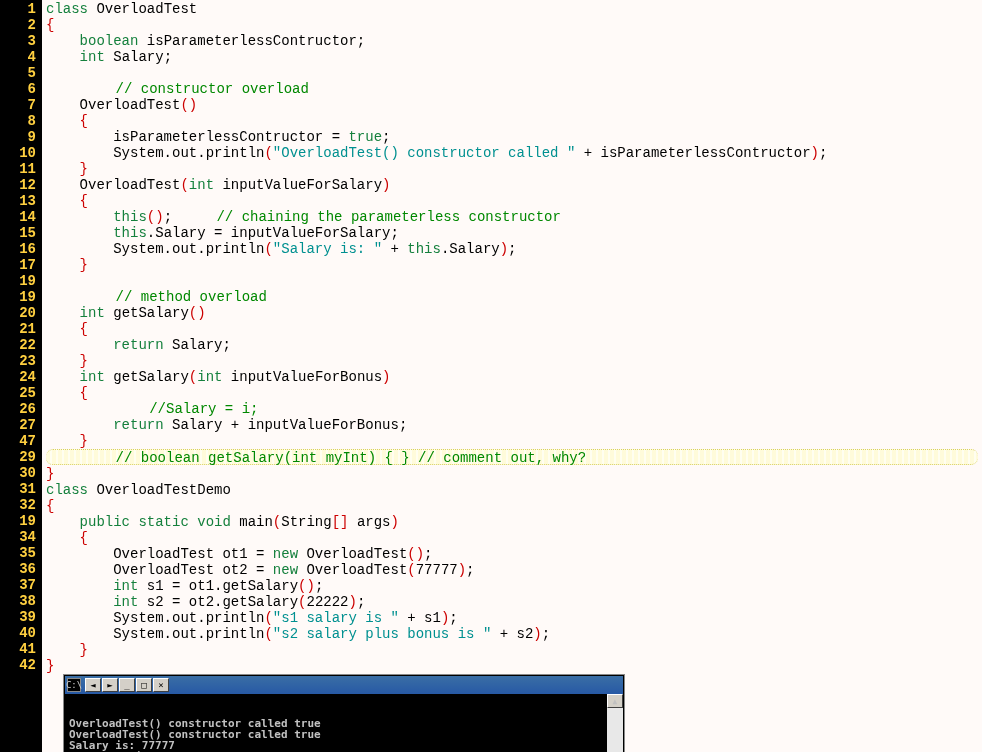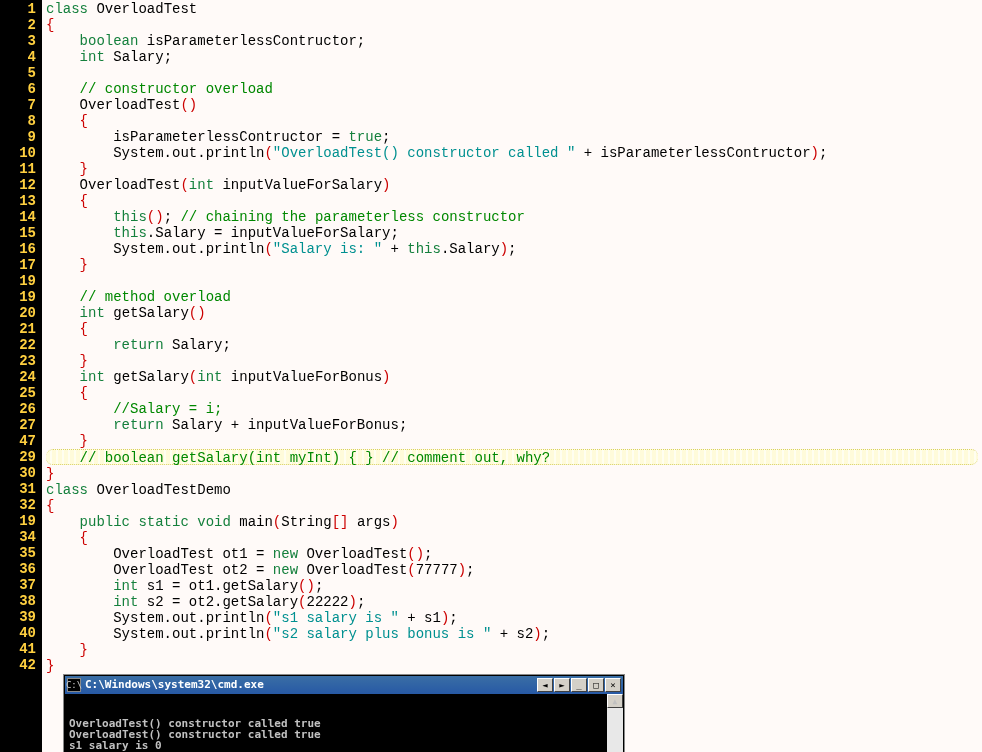--- a/index.html
+++ b/index.html
@@ -30,21 +30,21 @@
   .gutter div { height: 16px; }
   .code {
     flex: 1;
     padding: 1px 4px;
     white-space: pre;
     position: relative;
   }
   .code .line { height: 16px; }
   .kw   { color: #15803d; }    
   .brc  { color: #cc0000; }    
-  .com  { color: #008800; }    
+  .com  { color: #008800; margin-left: 36px; }    
   .str  { color: #009090; }    
   .def  { color: #000; }
   .hl-line {
     background: repeating-linear-gradient(to right, #fffbda 0, #fffbda 4px, #fffef0 4px, #fffef0 6px);
     border-top: 1px dotted #d8d060;
     border-bottom: 1px dotted #d8d060;
     width: 100%;
     display: inline-block;
     height: 16px;
     border-radius: 7px;
@@ -173,30 +173,29 @@
       <div>40</div>
       <div>41</div>
       <div>42</div>
     </div>
   <div class="code" id="code"><div class="line"><span class="kw">class</span><span class="def"> OverloadTest</span></div><div class="line"><span class="brc">{</span></div><div class="line"><span class="def">    </span><span class="kw">boolean</span><span class="def"> isParameterlessContructor;</span></div><div class="line"><span class="def">    </span><span class="kw">int</span><span class="def"> Salary;</span></div><div class="line"><span class="def"></span></div><div class="line"><span class="def">    </span><span class="com">// constructor overload</span></div><div class="line"><span class="def">    OverloadTest</span><span class="brc">()</span></div><div class="line"><span class="def">    </span><span class="brc">{</span></div><div class="line"><span class="def">        isParameterlessContructor = </span><span class="kw">true</span><span class="def">;</span></div><div class="line"><span class="def">        System.out.println</span><span class="brc">(</span><span class="str">"OverloadTest() constructor called "</span><span class="def"> + isParameterlessContructor</span><span class="brc">)</span><span class="def">;</span></div><div class="line"><span class="def">    </span><span class="brc">}</span></div><div class="line"><span class="def">    OverloadTest</span><span class="brc">(</span><span class="kw">int</span><span class="def"> inputValueForSalary</span><span class="brc">)</span></div><div class="line"><span class="def">    </span><span class="brc">{</span></div><div class="line"><span class="def">        </span><span class="kw">this</span><span class="brc">()</span><span class="def">; </span><span class="com">// chaining the parameterless constructor</span></div><div class="line"><span class="def">        </span><span class="kw">this</span><span class="def">.Salary = inputValueForSalary;</span></div><div class="line"><span class="def">        System.out.println</span><span class="brc">(</span><span class="str">"Salary is: "</span><span class="def"> + </span><span class="kw">this</span><span class="def">.Salary</span><span class="brc">)</span><span class="def">;</span></div><div class="line"><span class="def">    </span><span class="brc">}</span></div><div class="line"><span class="def"></span></div><div class="line"><span class="def">    </span><span class="com">// method overload</span></div><div class="line"><span class="def">    </span><span class="kw">int</span><span class="def"> getSalary</span><span class="brc">()</span></div><div class="line"><span class="def">    </span><span class="brc">{</span></div><div class="line"><span class="def">        </span><span class="kw">return</span><span class="def"> Salary;</span></div><div class="line"><span class="def">    </span><span class="brc">}</span></div><div class="line"><span class="def">    </span><span class="kw">int</span><span class="def"> getSalary</span><span class="brc">(</span><span class="kw">int</span><span class="def"> inputValueForBonus</span><span class="brc">)</span></div><div class="line"><span class="def">    </span><span class="brc">{</span></div><div class="line"><span class="def">        </span><span class="com">//Salary = i;</span></div><div class="line"><span class="def">        </span><span class="kw">return</span><span class="def"> Salary + inputValueForBonus;</span></div><div class="line"><span class="def">    </span><span class="brc">}</span></div><div class="line hl-line"><span class="def">    </span><span class="com">// boolean getSalary(int myInt) { } // comment out, why?</span></div><div class="line"><span class="brc">}</span></div><div class="line"><span class="kw">class</span><span class="def"> OverloadTestDemo</span></div><div class="line"><span class="brc">{</span></div><div class="line"><span class="def">    </span><span class="kw">public static void</span><span class="def"> main</span><span class="brc">(</span><span class="def">String</span><span class="brc">[]</span><span class="def"> args</span><span class="brc">)</span></div><div class="line"><span class="def">    </span><span class="brc">{</span></div><div class="line"><span class="def">        OverloadTest ot1 = </span><span class="kw">new</span><span class="def"> OverloadTest</span><span class="brc">()</span><span class="def">;</span></div><div class="line"><span class="def">        OverloadTest ot2 = </span><span class="kw">new</span><span class="def"> OverloadTest</span><span class="brc">(</span><span class="def">77777</span><span class="brc">)</span><span class="def">;</span></div><div class="line"><span class="def">        </span><span class="kw">int</span><span class="def"> s1 = ot1.getSalary</span><span class="brc">()</span><span class="def">;</span></div><div class="line"><span class="def">        </span><span class="kw">int</span><span class="def"> s2 = ot2.getSalary</span><span class="brc">(</span><span class="def">22222</span><span class="brc">)</span><span class="def">;</span></div><div class="line"><span class="def">        System.out.println</span><span class="brc">(</span><span class="str">"s1 salary is "</span><span class="def"> + s1</span><span class="brc">)</span><span class="def">;</span></div><div class="line"><span class="def">        System.out.println</span><span class="brc">(</span><span class="str">"s2 salary plus bonus is "</span><span class="def"> + s2</span><span class="brc">)</span><span class="def">;</span></div><div class="line"><span class="def">    </span><span class="brc">}</span></div><div class="line"><span class="brc">}</span></div></div>
 </div>
 
 <div class="console">
   <div class="console-title">
     <span class="tico">C:\</span>
-    <span class="ttxt">C:\Windows\system32\cmd.exe</span>
     <span class="btns">
       <span class="wbtn">◄</span>
       <span class="wbtn">►</span>
       <span class="wbtn">_</span>
       <span class="wbtn">□</span>
       <span class="wbtn">×</span>
     </span>
   </div>
   <div class="console-body">
-    <div id="console-lines"><div>OverloadTest() constructor called true</div><div>OverloadTest() constructor called true</div><div>s1 salary is 0</div></div>
+    <div id="console-lines"><div>OverloadTest() constructor called true</div><div>OverloadTest() constructor called true</div><div>Salary is: 77777</div><div>s1 salary is 0</div></div>
     <div class="console-scroll">
       <div class="sbtn">▲</div>
       <div class="strack"></div>
       
     </div>
   </div>
 </div>
 
 </body></html>

